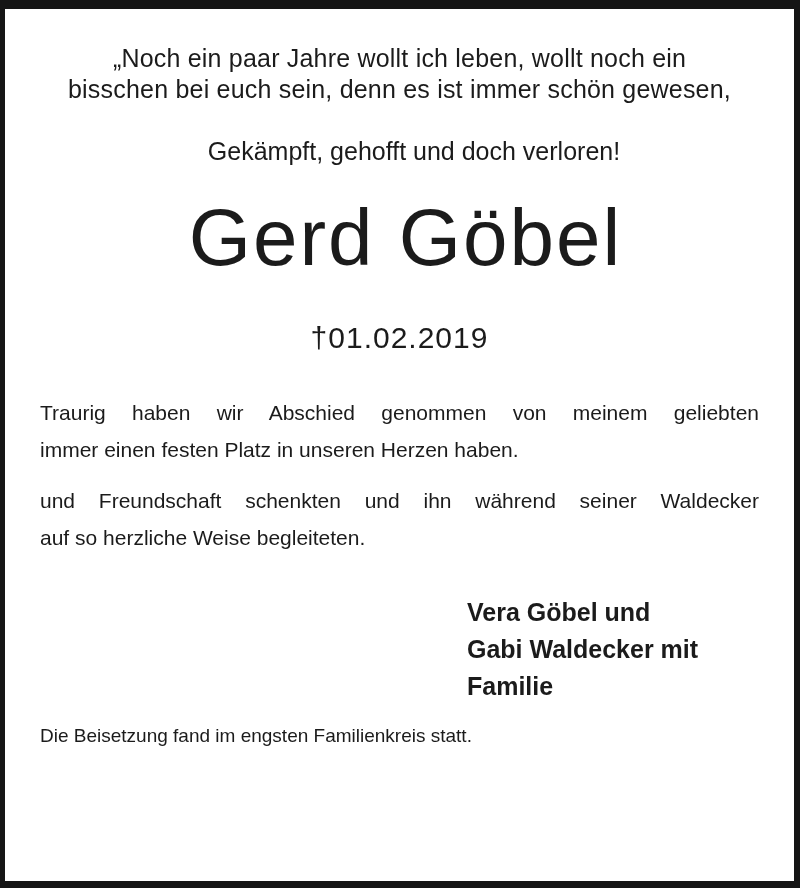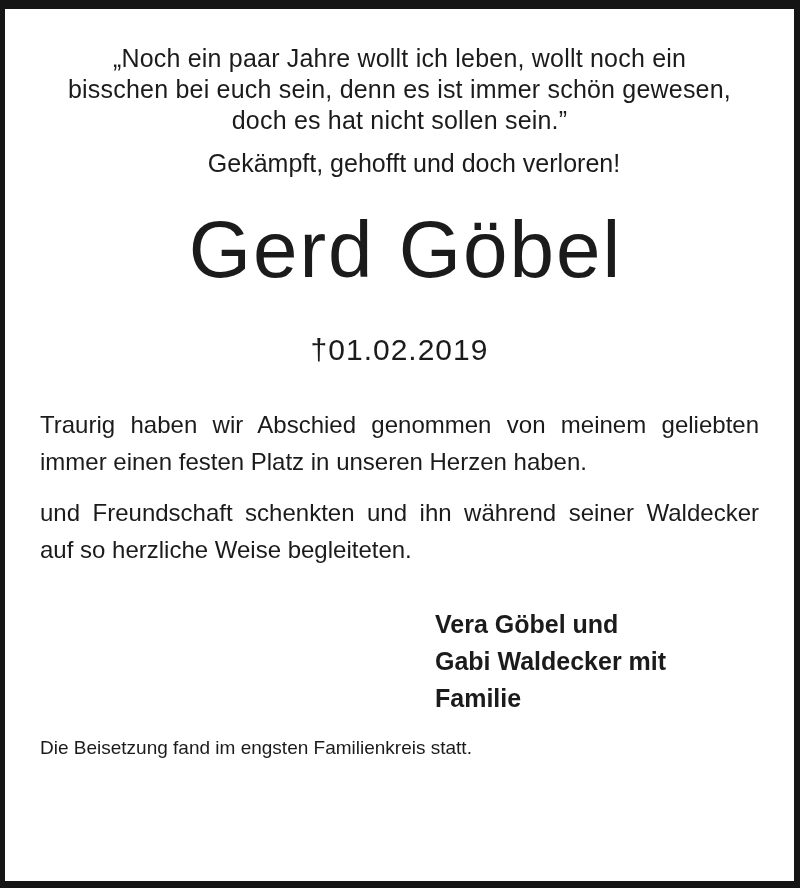--- a/index.html
+++ b/index.html
@@ -17,21 +17,21 @@
     overflow: hidden;
   }
   .quote {
     margin-top: 34px;
     text-align: center;
     font-size: 25px;
     line-height: 31px;
     letter-spacing: 0.2px;
   }
   .motto {
-    margin-top: 13px;
+    margin-top: 32px;
     text-align: center;
     font-size: 25px;
     line-height: 29px;
     padding-left: 29px;
   }
   .name {
     margin-top: 22px;
     text-align: center;
     font-size: 80px;
     font-weight: 300;
@@ -42,57 +42,56 @@
   .date {
     margin-top: 30px;
     text-align: center;
     font-size: 30px;
     line-height: 40px;
     letter-spacing: 1px;
   }
   .para {
     margin-left: 35px;
     margin-right: 35px;
-    font-size: 24px;
+    font-size: 21px;
     line-height: 37px;
   }
   .para1 { margin-top: 36px; }
   .para2 { margin-top: 14px; }
   .jline {
     text-align: justify;
     text-align-last: justify;
     text-justify: inter-word;
     white-space: nowrap;
   }
   .jlast {
     text-align: right;
     text-align-last: left;
     white-space: normal;
   }
   .closing {
     margin: 38px 35px 0 430px;
     font-size: 25px;
     line-height: 37px;
   }
-  .mourner { font-weight: bold; }
+  .mourner { font-weight: bold; margin-left: 32px; }
   .footer {
     margin: 14px 35px 0;
     font-size: 19px;
     line-height: 33px;
   }
 </style>
 </head>
 <body>
 
 <div class="page">
 
   <div class="quote">
     <div>„Noch ein paar Jahre wollt ich leben, wollt noch ein</div>
     <div>bisschen bei euch sein, denn es ist immer schön gewesen,</div>
-    <div>doch es hat nicht sollen sein.”</div>
   </div>
 
   <div class="motto">Gekämpft, gehofft und doch verloren!</div>
 
   <div class="name">Gerd Göbel</div>
 
   <div class="date">†01.02.2019</div>
 
   <div class="para para1">
     <div class="jline">Traurig haben wir Abschied genommen von meinem geliebten</div>

